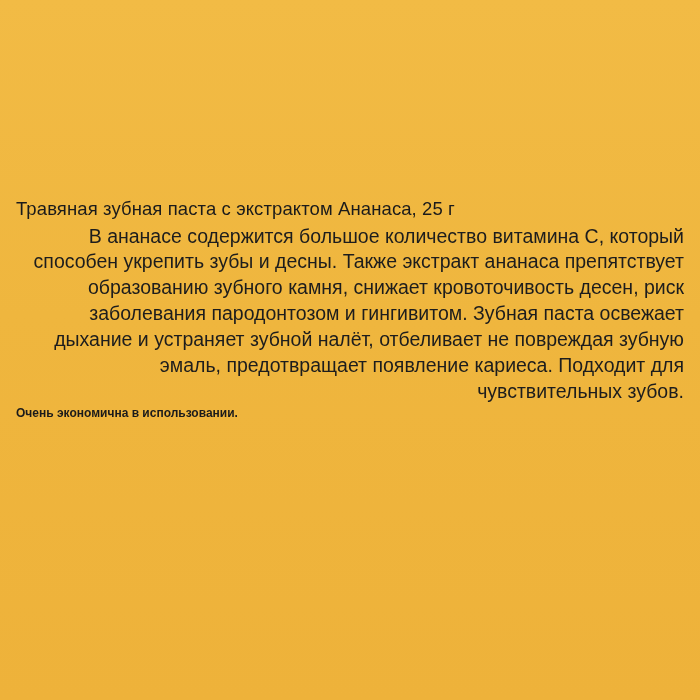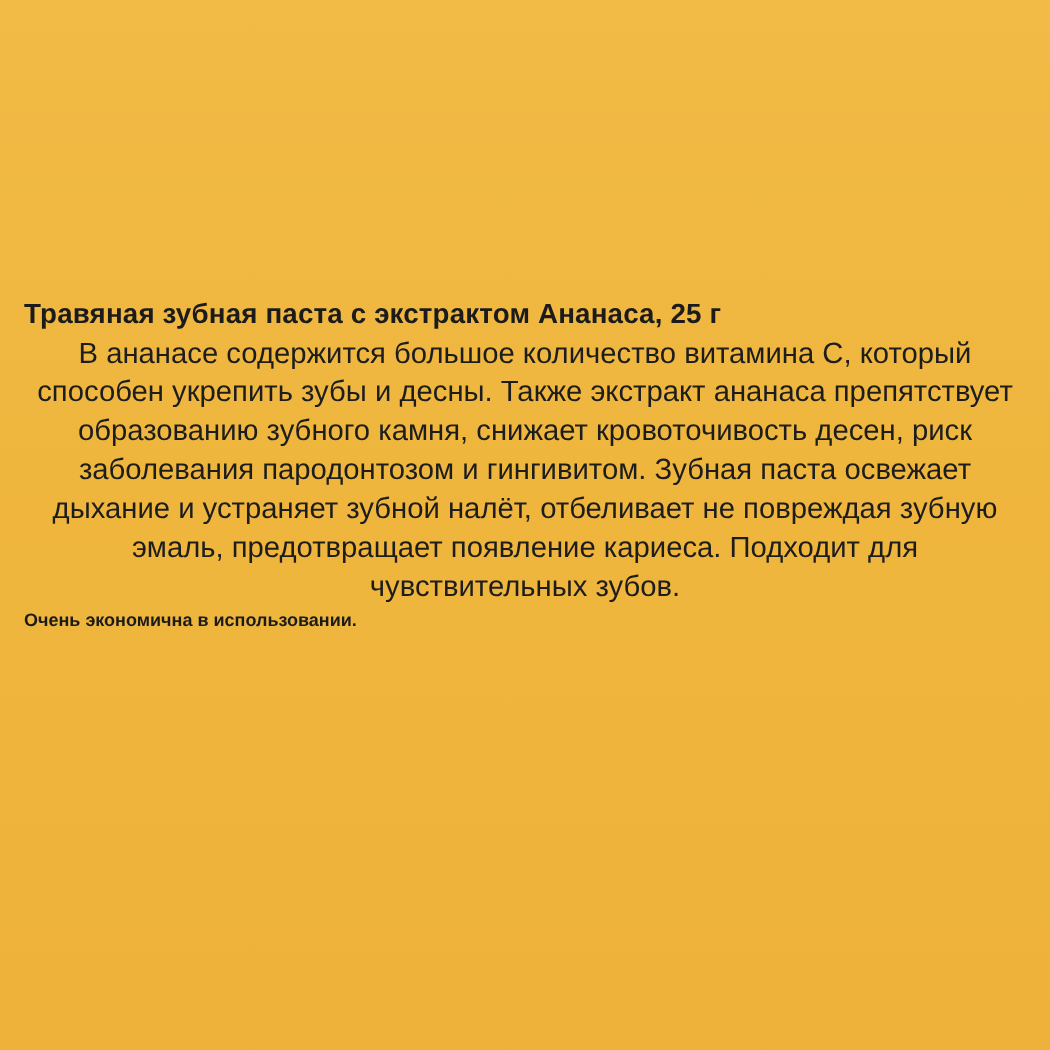--- a/index.html
+++ b/index.html
@@ -30,41 +30,41 @@
     background: linear-gradient(180deg, #f2bb45 0%, #efb63e 45%, #eeb23a 100%);
   }
   .text-block {
     position: absolute;
     left: 16px;
     top: 198px;
     width: 668px;
   }
   .headline {
     font-size: 18.5px;
-    font-weight: bold;
+    font-weight: normal;
     color: #1b1b1b;
     letter-spacing: 0.1px;
     line-height: 1.22;
     margin: 0 0 3px 0;
     white-space: nowrap;
   }
   .body-copy {
     font-size: 19.5px;
     color: #1d1d1d;
     line-height: 1.325;
     text-align: justify;
     text-justify: inter-word;
     margin: 0;
   }
   .body-copy p {
     margin: 0;
     text-align: justify;
   }
   .body-copy p:last-child {
-    text-align: center;
+    text-align: right;
   }
   .footnote {
     font-size: 12px;
     font-weight: bold;
     color: #1b1b1b;
     line-height: 1.3;
     margin: 2px 0 0 0;
     white-space: nowrap;
   }
 </style>

